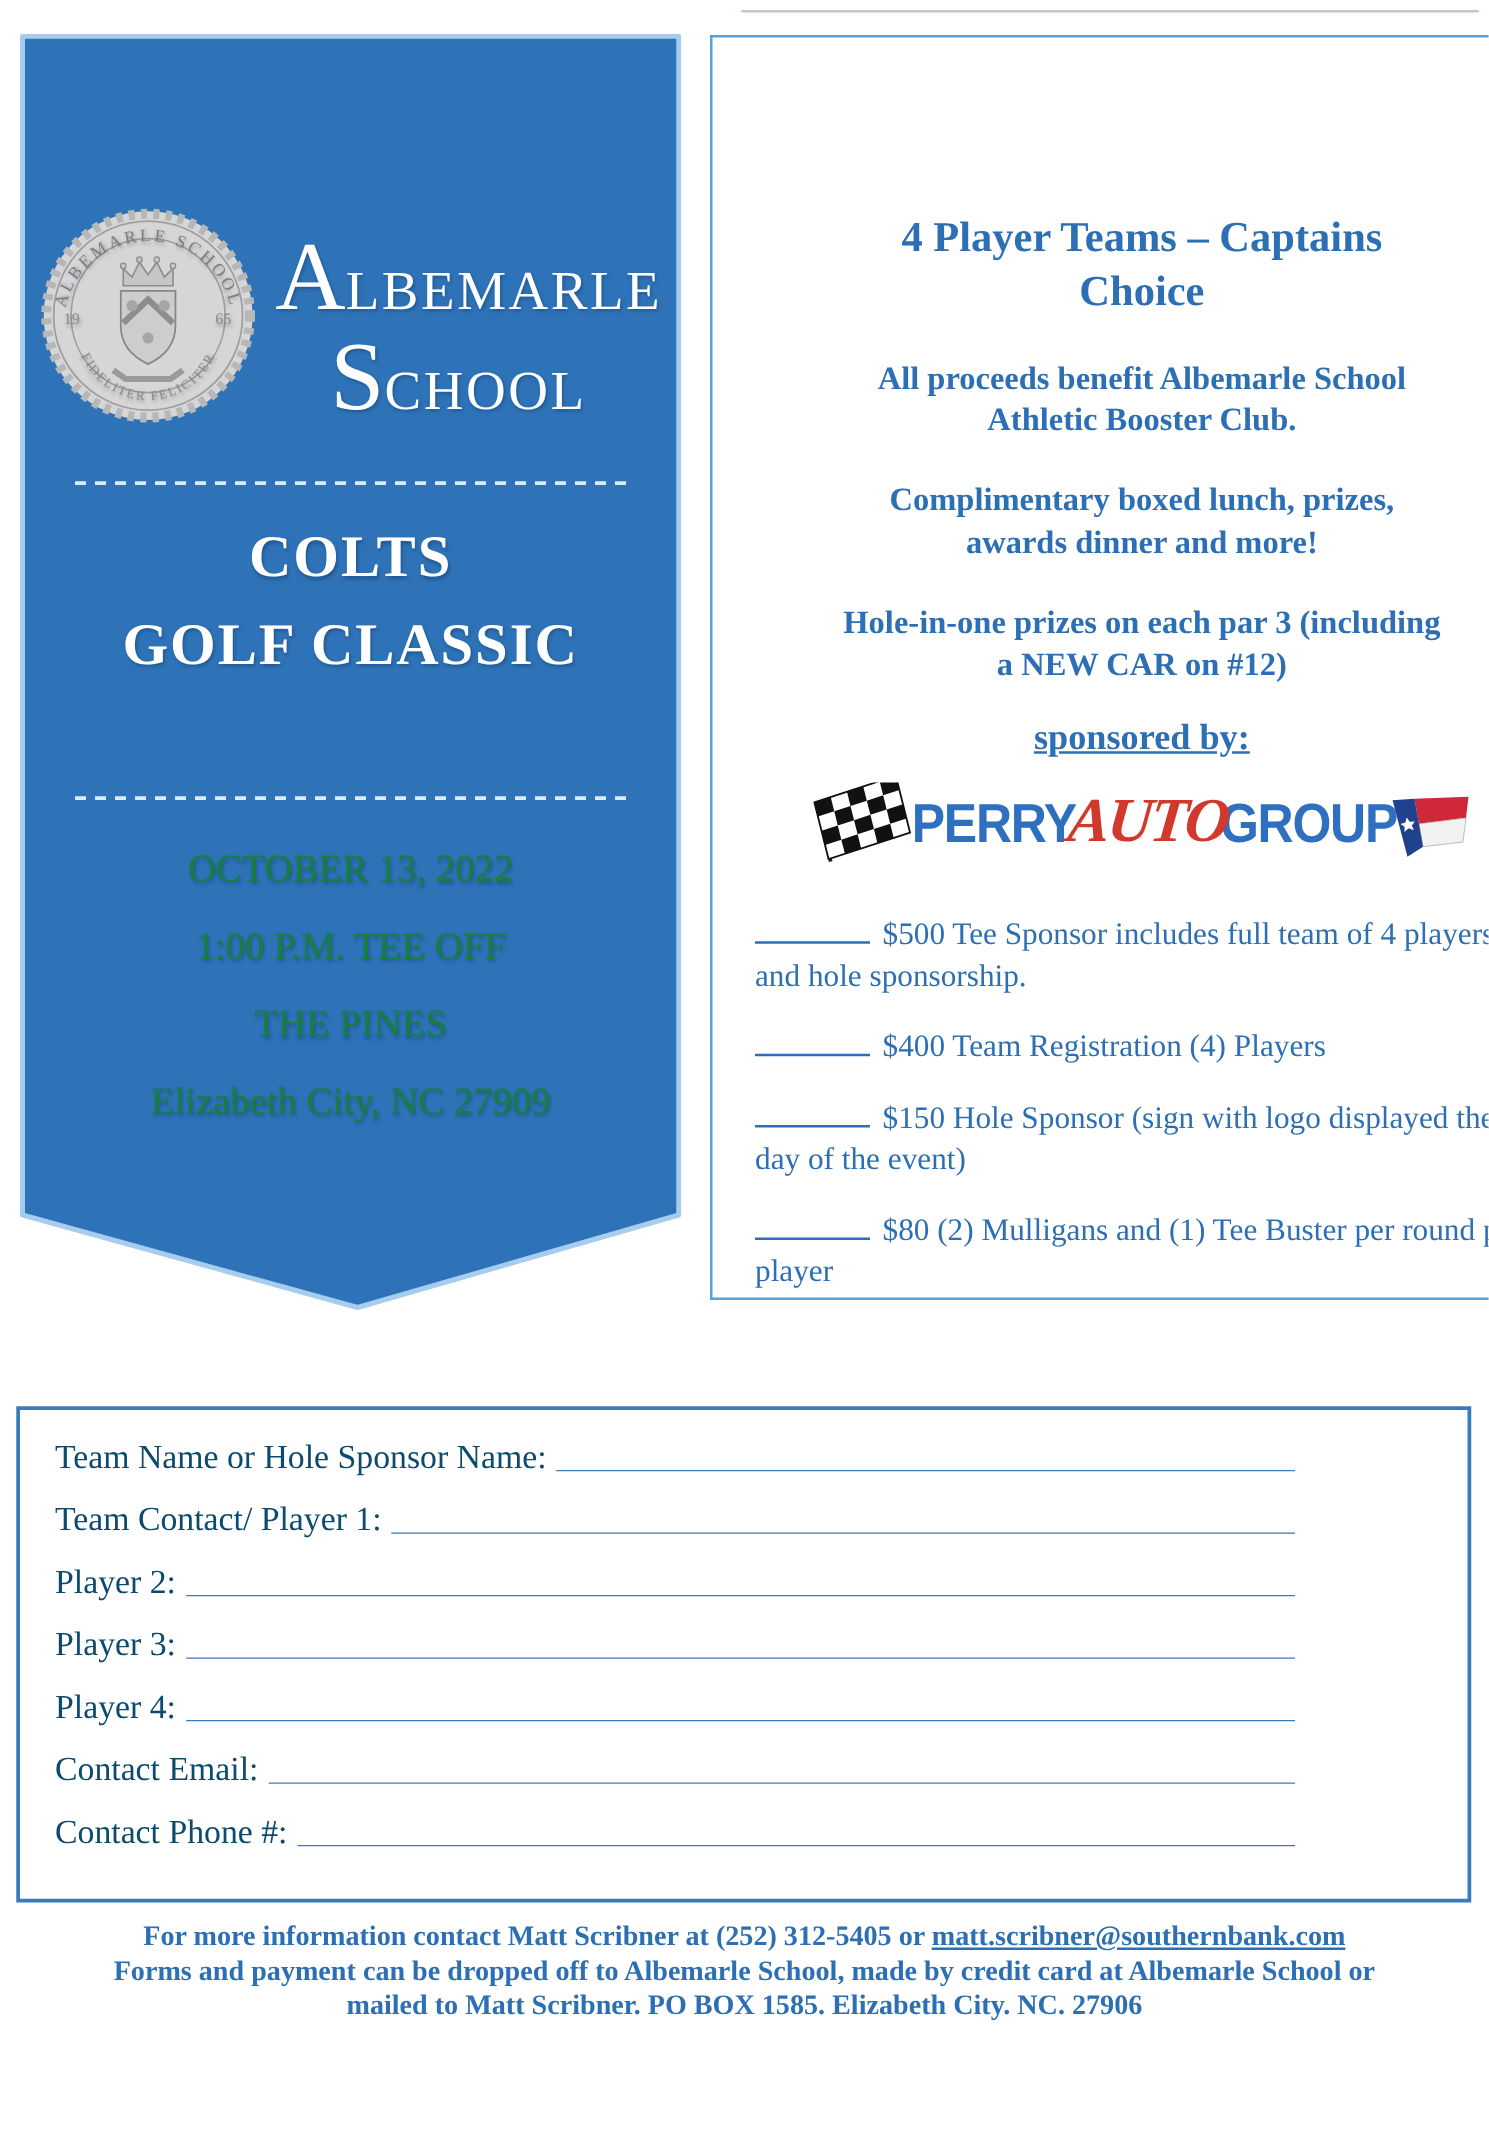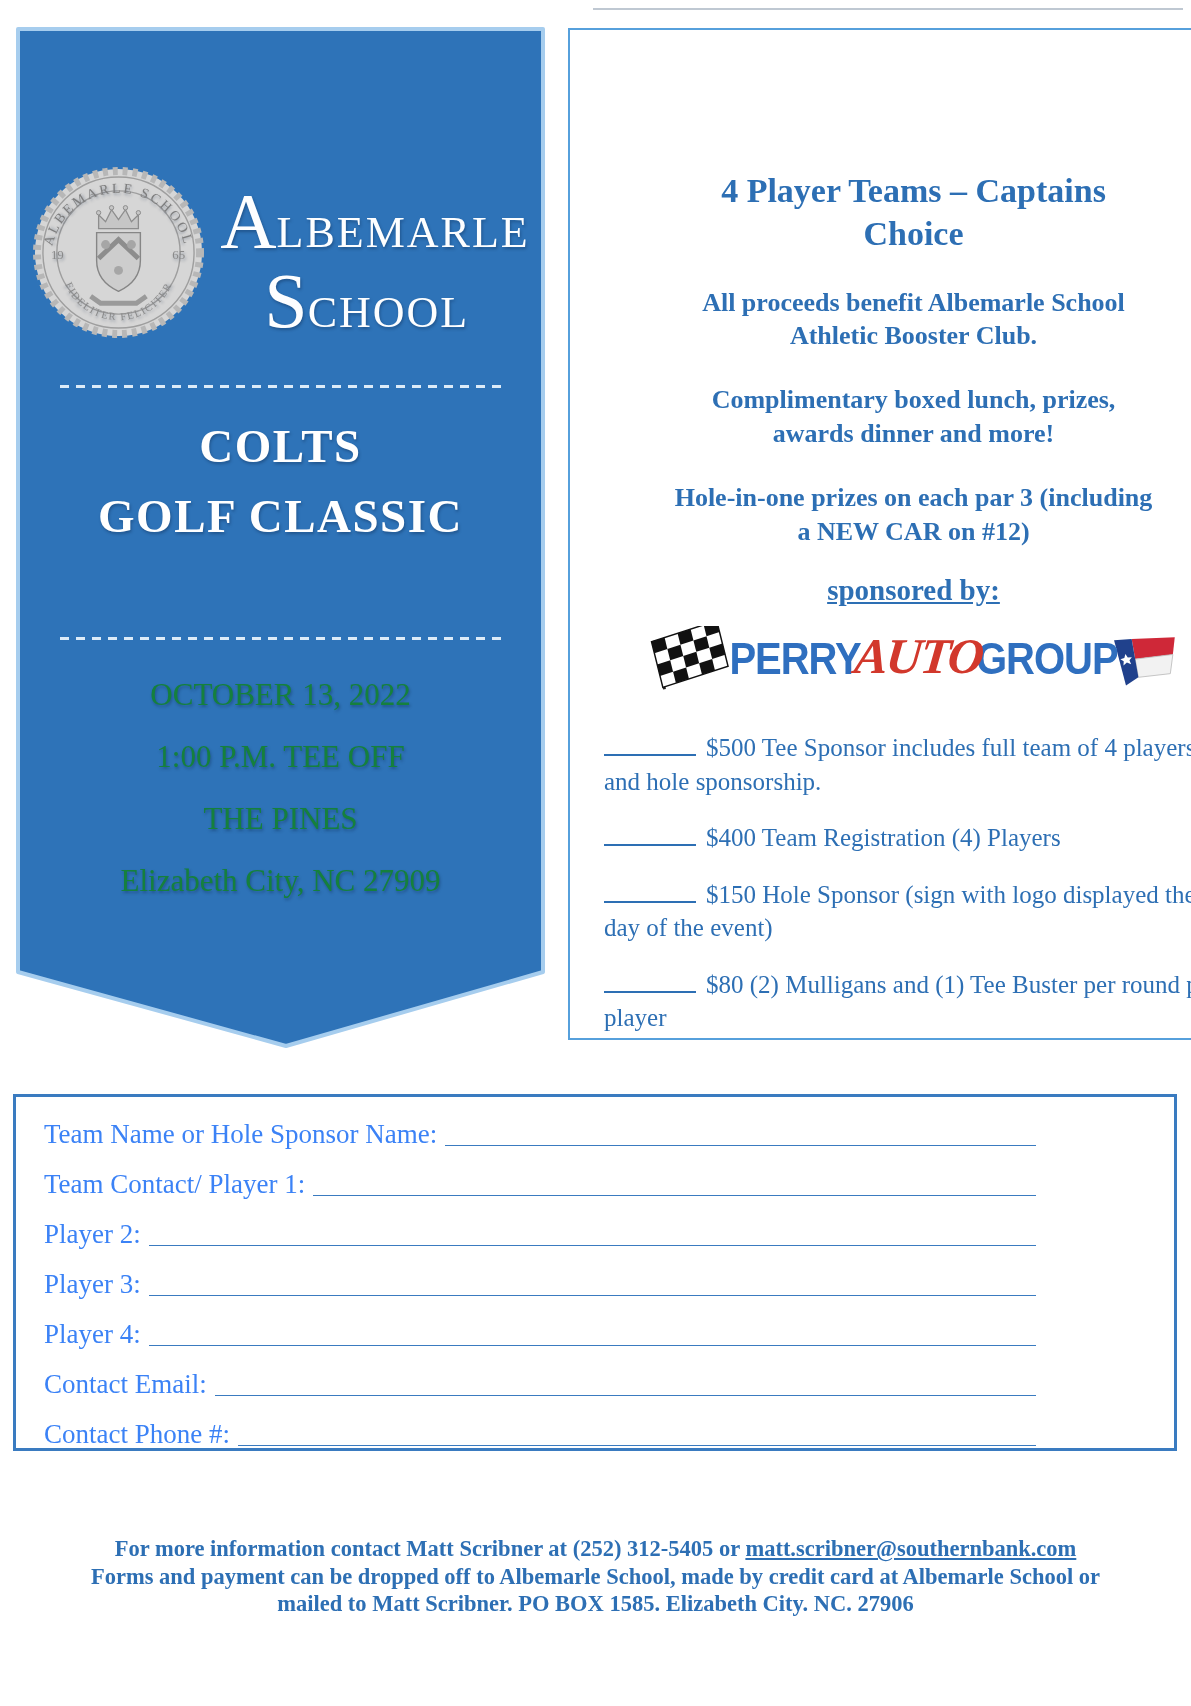--- a/index.html
+++ b/index.html
@@ -46,22 +46,22 @@
   .perry,.group{display:inline-block;font-family:"Liberation Sans",sans-serif;font-weight:bold;
                 font-size:40px;color:#2f6fbf;letter-spacing:-1px;transform:scaleY(1.1);}
   .auto{display:inline-block;font-style:italic;font-weight:bold;font-size:50px;color:#d2382c;
         margin:0 -6px;letter-spacing:-2px;transform:skewX(-6deg);position:relative;top:-3px;z-index:2;}
   .options{margin-top:30px;padding:0 28px 0 34px;text-align:left;font-weight:normal;font-size:25px;
            line-height:1.34;}
   .option{margin-bottom:23px;}
   .blank{display:inline-block;width:92px;border-bottom:2.5px solid #2d6fb4;margin-right:10px;}
 
   
-  .entry-form{position:absolute;left:13px;top:1094px;width:1164px;height:357px;box-sizing:border-box;
-              border:3px solid #3a7bc0;padding:24px 138px 0 28px;color:#3b82f6;font-size:27px;}
+  .entry-form{position:absolute;left:13px;top:1125px;width:1164px;height:397px;box-sizing:border-box;
+              border:3px solid #3a7bc0;padding:24px 138px 0 28px;color:#0c4a6e;font-size:27px;}
   .form-row{display:flex;align-items:flex-end;margin-bottom:21px;height:29px;}
   .flabel{white-space:nowrap;}
   .fline{flex:1;border-bottom:1.6px solid #3a7bc0;margin-left:8px;margin-bottom:4px;height:1px;}
 
   
   .footer{position:absolute;top:1535px;left:0;width:100%;text-align:center;color:#2d6fb4;
           font-weight:bold;font-size:22.5px;line-height:27.5px;}
   .email{color:#2d6fb4;text-decoration:underline;cursor:pointer;}
 </style>
 </head>

